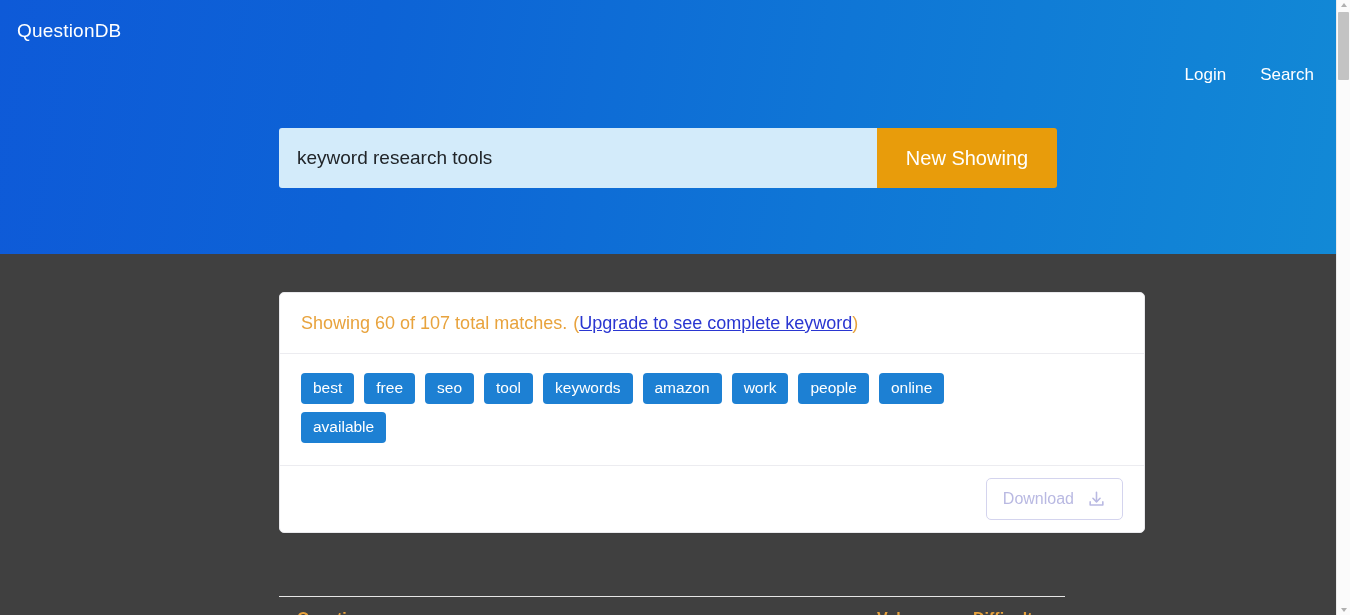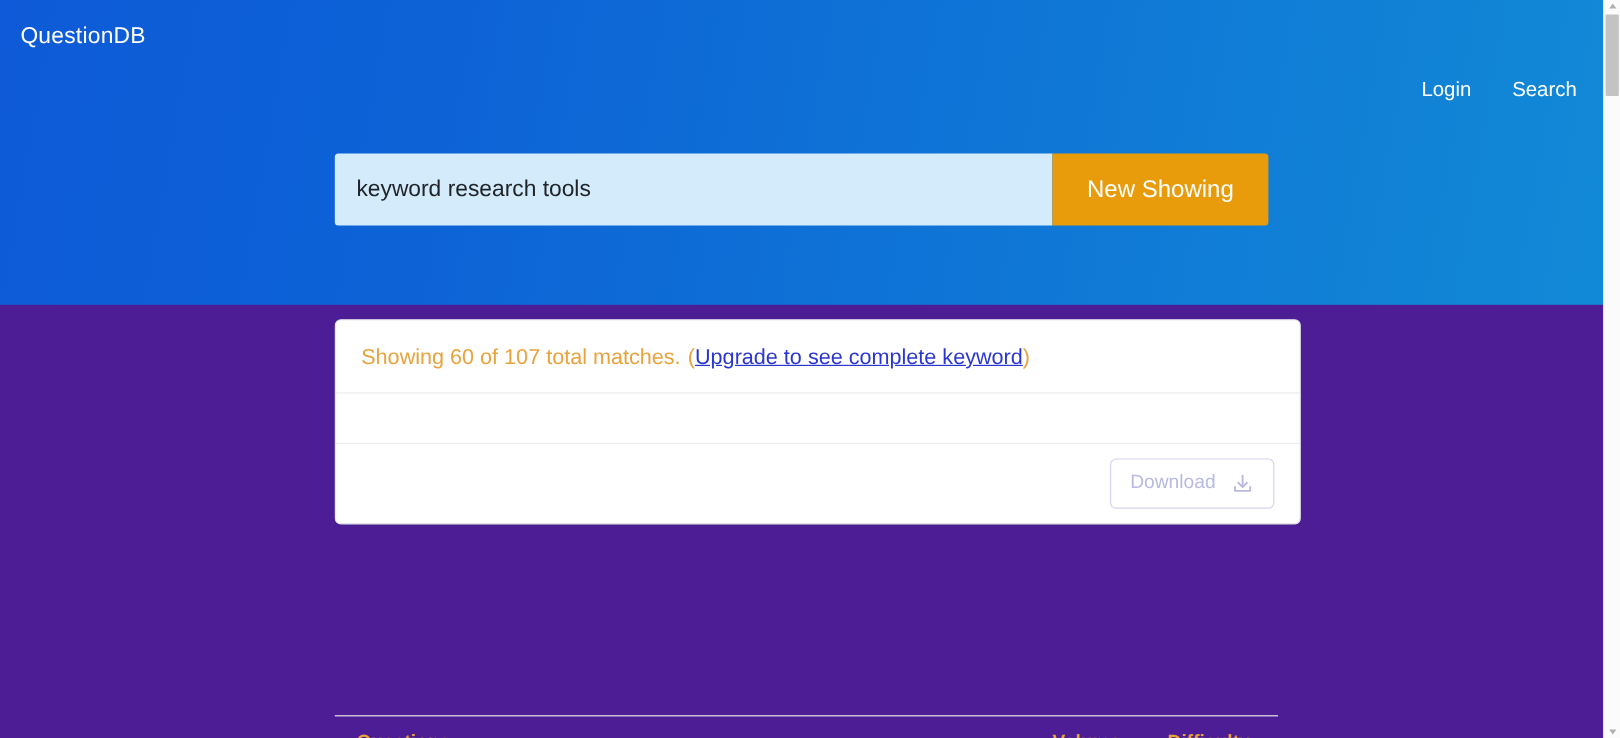--- a/index.html
+++ b/index.html
@@ -10,21 +10,21 @@
     height: 615px;
     overflow: hidden;
     font-family: "Liberation Sans", sans-serif;
     background: #ffffff;
   }
 
   #page {
     position: relative;
     width: 1350px;
     height: 615px;
-    background: #4c1d95;
+    background: #404040;
     overflow: hidden;
   }
 
   
   .hero {
     position: absolute;
     top: 0; left: 0;
     width: 1336px;
     height: 254px;
     background: linear-gradient(100deg, #0e5ad8 0%, #0d63d6 28%, #0f76d6 62%, #1289d6 100%);
@@ -100,22 +100,22 @@
     font-size: 20px;
     border-radius: 0 3px 3px 0;
     cursor: pointer;
     text-align: center;
   }
 
   
   .card {
     position: absolute;
     left: 279px;
-    top: 266px;
-    width: 805px;
+    top: 292px;
+    width: 866px;
     background: #ffffff;
     border: 1px solid #e9e9ec;
     border-radius: 5px;
     box-shadow: 0 1px 2px rgba(0,0,0,0.03);
   }
 
   .card-section {
     padding: 0 21px;
   }
 
@@ -281,20 +281,32 @@
   <div class="card">
 
     <div class="card-header card-section">
       <span class="showing-text">Showing 60 of 107 total matches.</span>
       <span class="paren" style="margin-left:6px;">(</span>
       <a class="upgrade-link">Upgrade to see complete keyword</a>
       <span class="paren">)</span>
     </div>
 
     <div class="topics-section">
+      <div class="tag-list">
+        <span class="tag">best</span>
+        <span class="tag">free</span>
+        <span class="tag">seo</span>
+        <span class="tag">tool</span>
+        <span class="tag">keywords</span>
+        <span class="tag">amazon</span>
+        <span class="tag">work</span>
+        <span class="tag">people</span>
+        <span class="tag">online</span>
+        <span class="tag">available</span>
+      </div>
     </div>
 
     <div class="card-footer">
       <button class="download-btn">
         <span>Download</span>
         <span class="download-icon">
           <svg width="19" height="19" viewBox="0 0 24 24" fill="none" stroke="#b9b9e2" stroke-width="2" stroke-linecap="round" stroke-linejoin="round">
             <path d="M12 3v11"></path>
             <path d="M7.5 10.5 12 15l4.5-4.5"></path>
             <path d="M4 15v4h16v-4"></path>

